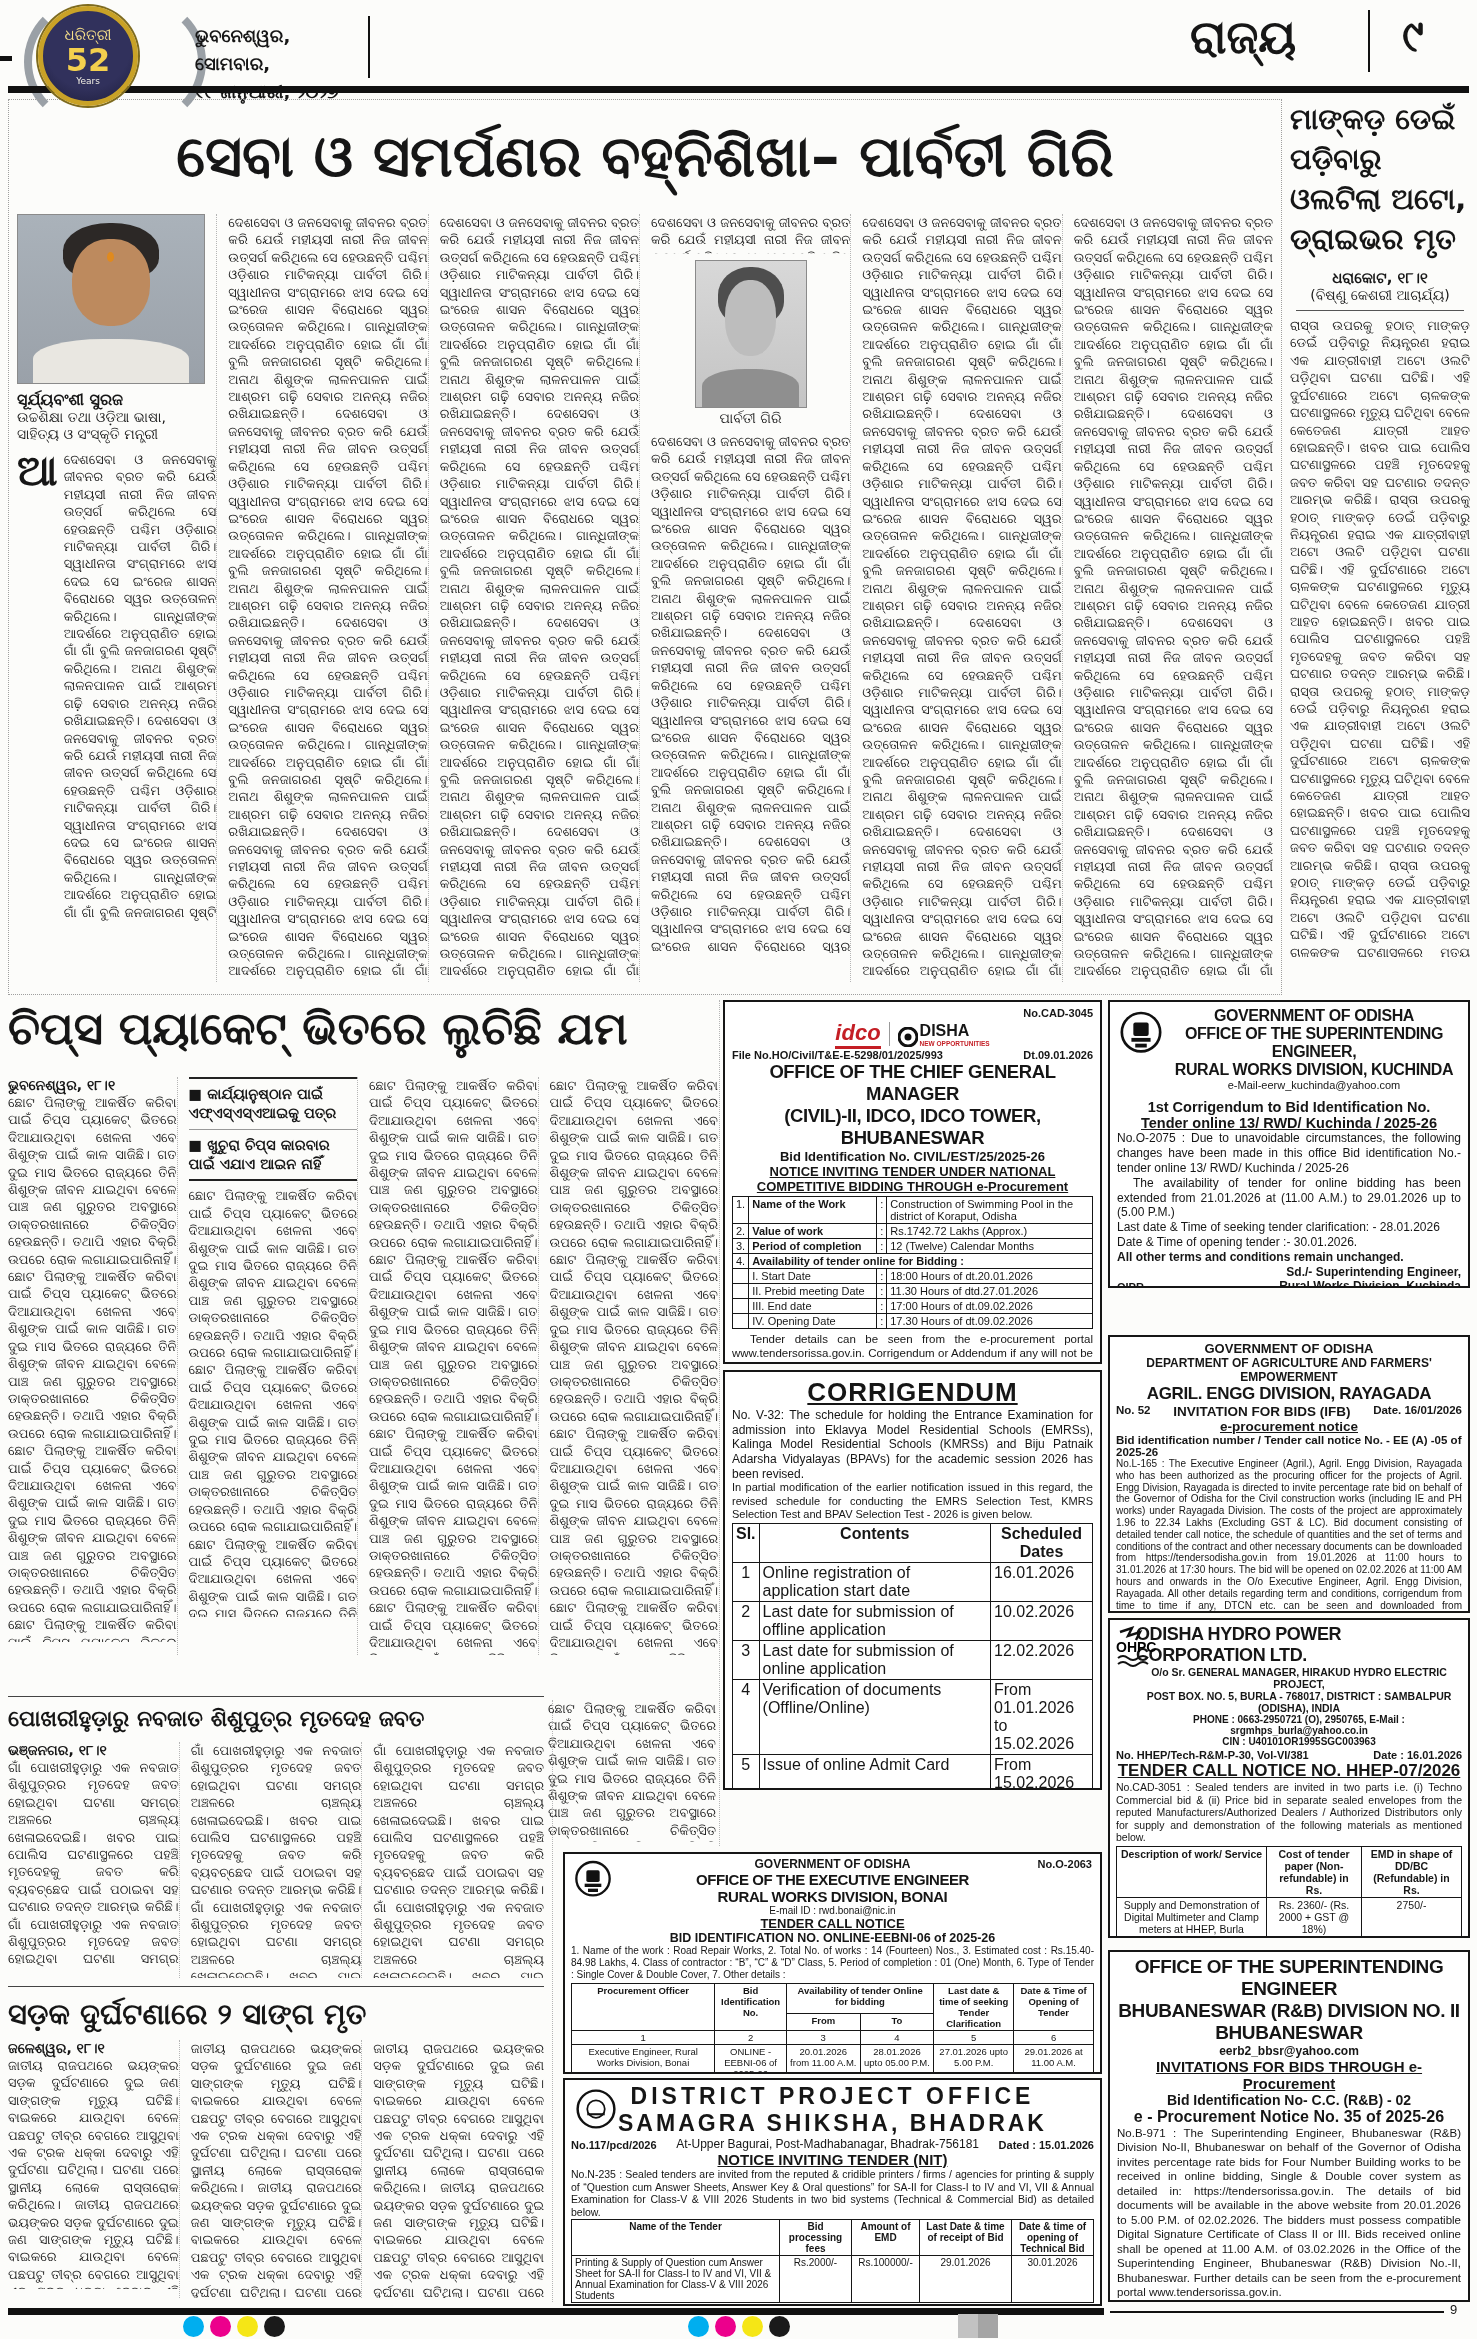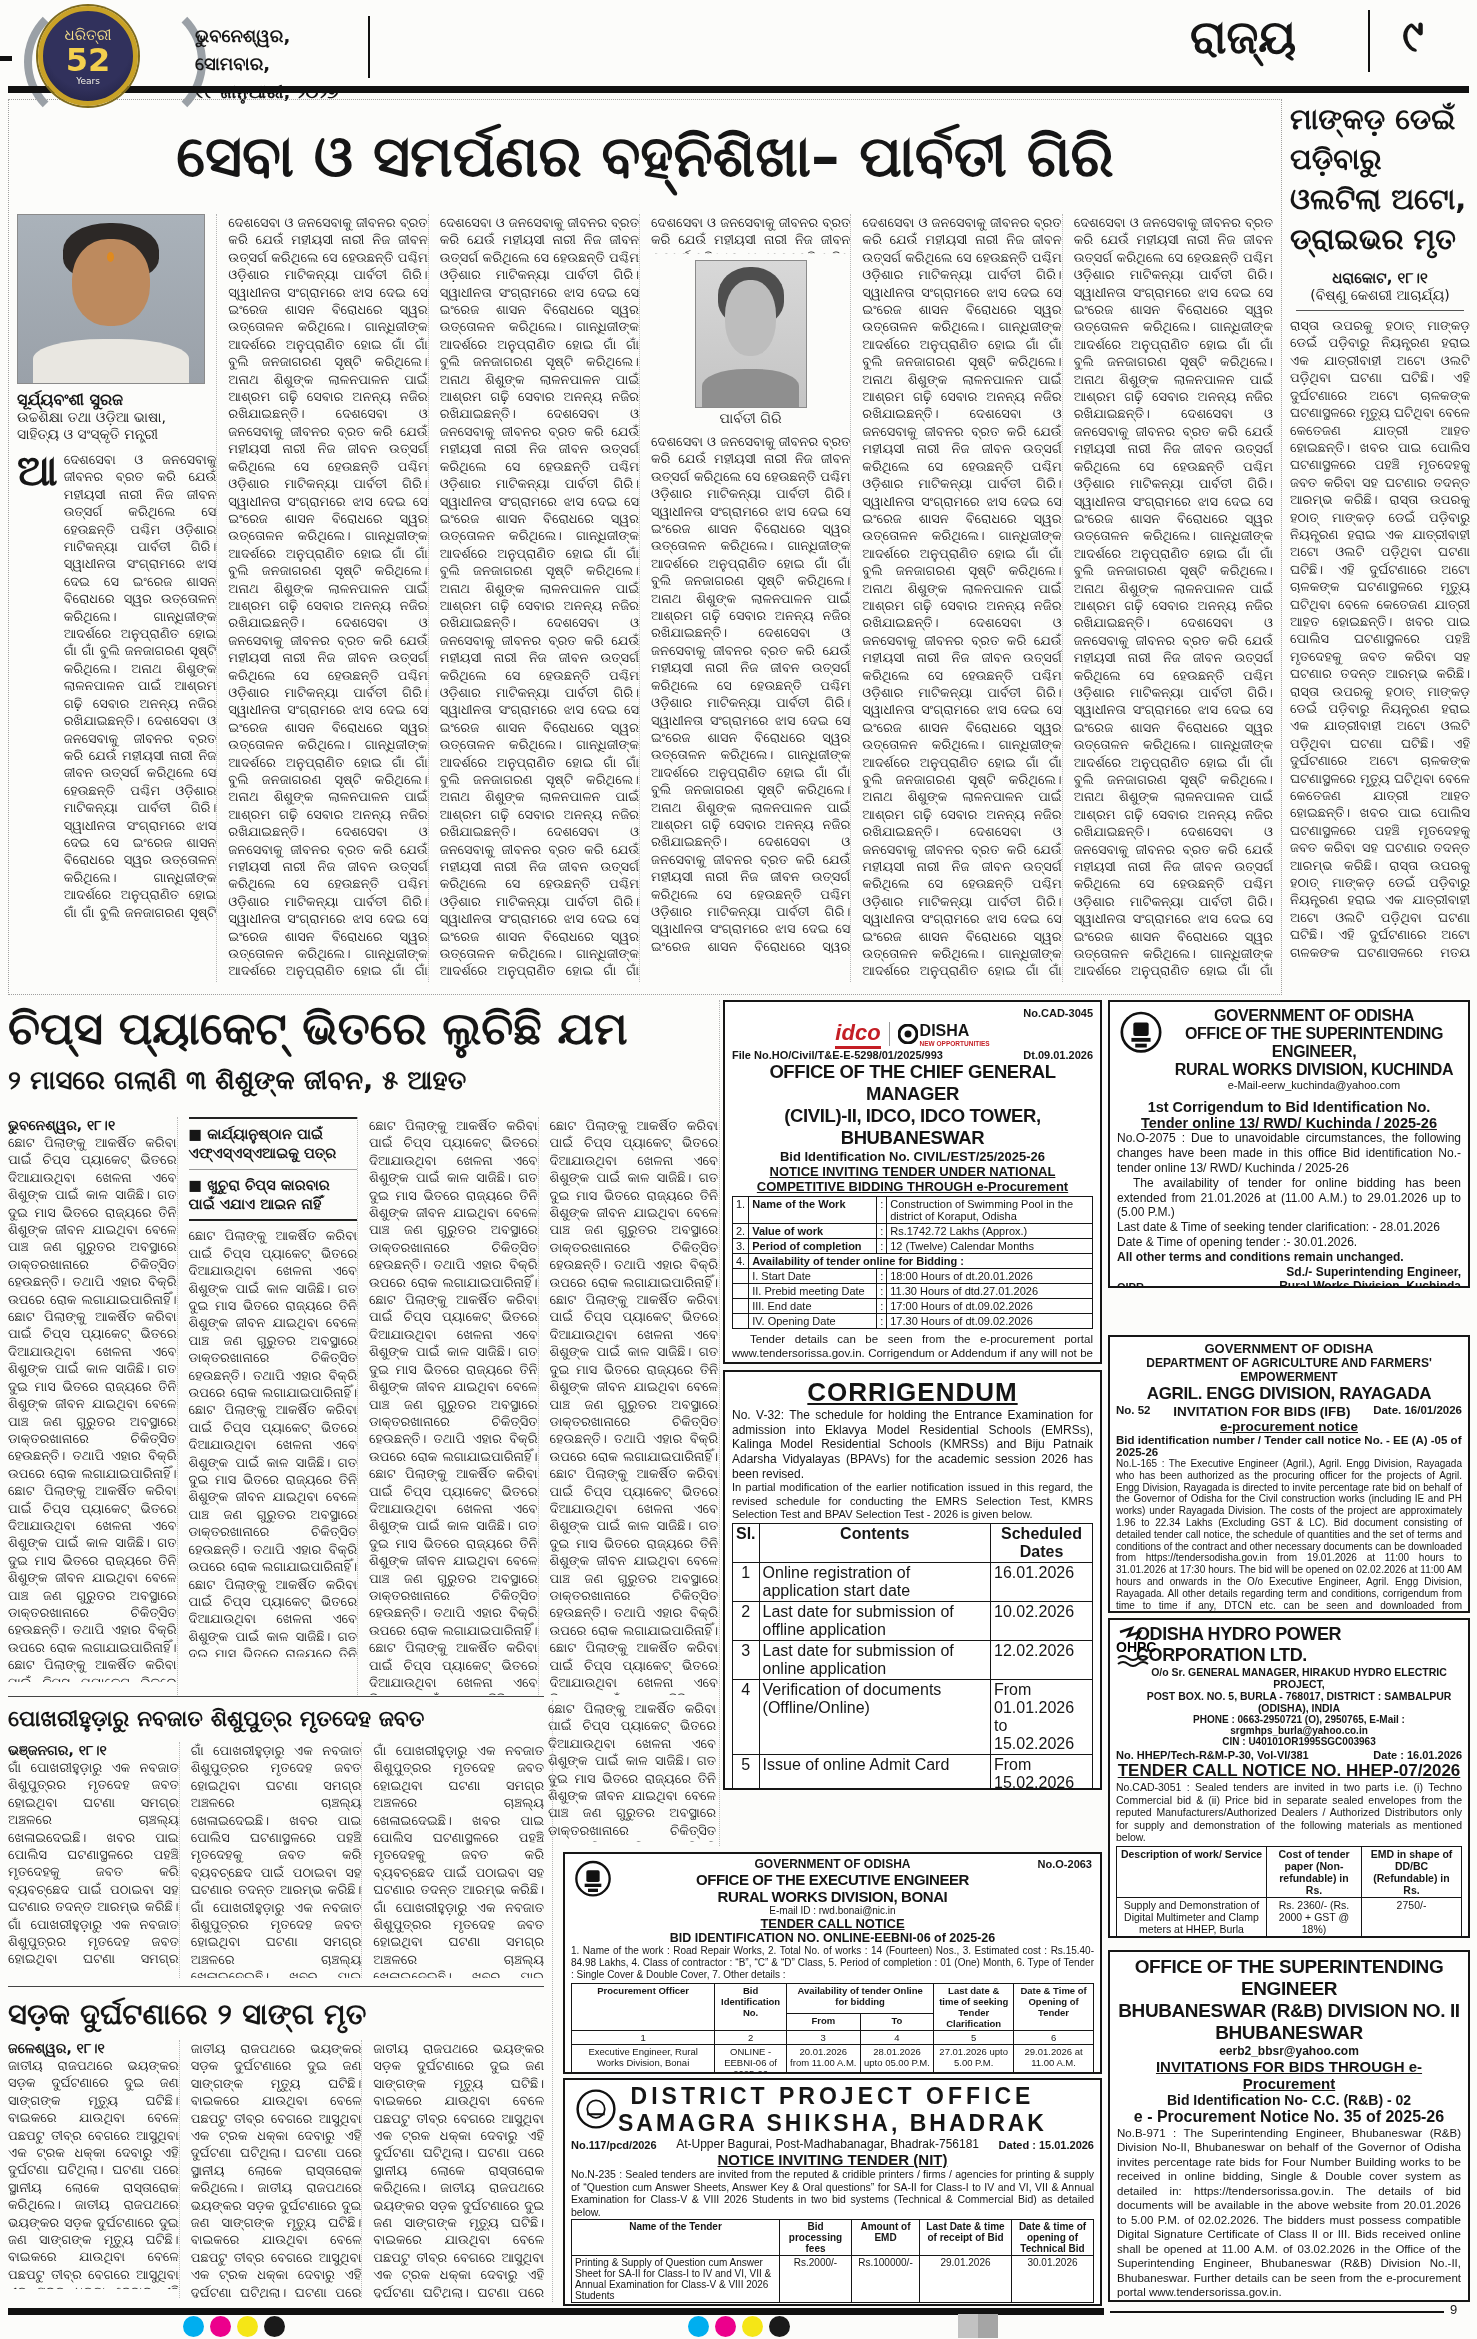--- a/index.html
+++ b/index.html
@@ -118,21 +118,20 @@
     <div>ଡ୍ରାଇଭର ମୃତ</div>
   </div>
   <div class="b ctr" style="font-size:15px;margin-top:10px">ଧରାକୋଟ, ୧୮।୧</div>
   <div class="ctr" style="font-size:14px">(ବିଷ୍ଣୁ କେଶରୀ ଆଚାର୍ଯ୍ୟ)</div>
   <div style="border-top:1px solid #555;margin:6px 6px"></div>
   <div class="bodytxt" style="height:640px">ରାସ୍ତା ଉପରକୁ ହଠାତ୍ ମାଙ୍କଡ଼ ଡେଇଁ ପଡ଼ିବାରୁ ନିୟନ୍ତ୍ରଣ ହରାଇ ଏକ ଯାତ୍ରୀବାହୀ ଅଟୋ ଓଲଟି ପଡ଼ିଥିବା ଘଟଣା ଘଟିଛି। ଏହି ଦୁର୍ଘଟଣାରେ ଅଟୋ ଚାଳକଙ୍କ ଘଟଣାସ୍ଥଳରେ ମୃତ୍ୟୁ ଘଟିଥିବା ବେଳେ କେତେଜଣ ଯାତ୍ରୀ ଆହତ ହୋଇଛନ୍ତି। ଖବର ପାଇ ପୋଲିସ ଘଟଣାସ୍ଥଳରେ ପହଞ୍ଚି ମୃତଦେହକୁ ଜବତ କରିବା ସହ ଘଟଣାର ତଦନ୍ତ ଆରମ୍ଭ କରିଛି। ରାସ୍ତା ଉପରକୁ ହଠାତ୍ ମାଙ୍କଡ଼ ଡେଇଁ ପଡ଼ିବାରୁ ନିୟନ୍ତ୍ରଣ ହରାଇ ଏକ ଯାତ୍ରୀବାହୀ ଅଟୋ ଓଲଟି ପଡ଼ିଥିବା ଘଟଣା ଘଟିଛି। ଏହି ଦୁର୍ଘଟଣାରେ ଅଟୋ ଚାଳକଙ୍କ ଘଟଣାସ୍ଥଳରେ ମୃତ୍ୟୁ ଘଟିଥିବା ବେଳେ କେତେଜଣ ଯାତ୍ରୀ ଆହତ ହୋଇଛନ୍ତି। ଖବର ପାଇ ପୋଲିସ ଘଟଣାସ୍ଥଳରେ ପହଞ୍ଚି ମୃତଦେହକୁ ଜବତ କରିବା ସହ ଘଟଣାର ତଦନ୍ତ ଆରମ୍ଭ କରିଛି। ରାସ୍ତା ଉପରକୁ ହଠାତ୍ ମାଙ୍କଡ଼ ଡେଇଁ ପଡ଼ିବାରୁ ନିୟନ୍ତ୍ରଣ ହରାଇ ଏକ ଯାତ୍ରୀବାହୀ ଅଟୋ ଓଲଟି ପଡ଼ିଥିବା ଘଟଣା ଘଟିଛି। ଏହି ଦୁର୍ଘଟଣାରେ ଅଟୋ ଚାଳକଙ୍କ ଘଟଣାସ୍ଥଳରେ ମୃତ୍ୟୁ ଘଟିଥିବା ବେଳେ କେତେଜଣ ଯାତ୍ରୀ ଆହତ ହୋଇଛନ୍ତି। ଖବର ପାଇ ପୋଲିସ ଘଟଣାସ୍ଥଳରେ ପହଞ୍ଚି ମୃତଦେହକୁ ଜବତ କରିବା ସହ ଘଟଣାର ତଦନ୍ତ ଆରମ୍ଭ କରିଛି। ରାସ୍ତା ଉପରକୁ ହଠାତ୍ ମାଙ୍କଡ଼ ଡେଇଁ ପଡ଼ିବାରୁ ନିୟନ୍ତ୍ରଣ ହରାଇ ଏକ ଯାତ୍ରୀବାହୀ ଅଟୋ ଓଲଟି ପଡ଼ିଥିବା ଘଟଣା ଘଟିଛି। ଏହି ଦୁର୍ଘଟଣାରେ ଅଟୋ ଚାଳକଙ୍କ ଘଟଣାସ୍ଥଳରେ ମୃତ୍ୟୁ ଘଟିଥିବା ବେଳେ କେତେଜଣ ଯାତ୍ରୀ ଆହତ ହୋଇଛନ୍ତି। ଖବର ପାଇ ପୋଲିସ ଘଟଣାସ୍ଥଳରେ ପହଞ୍ଚି ମୃତଦେହକୁ ଜବତ କରିବା ସହ ଘଟଣାର ତଦନ୍ତ ଆରମ୍ଭ କରିଛି।</div>
 </div>
 
 <div class="abs clip" style="left:8px;top:998px;width:710px;height:848px">
   <div class="b clip nowrap" style="font-size:45px;height:62px;line-height:62px">ଚିପ୍ସ ପ୍ୟାକେଟ୍ ଭିତରେ ଲୁଚିଛି ଯମ</div>
-  <div class="b clip nowrap" style="font-size:26px;height:40px;line-height:40px">୨ ମାସରେ ଗଲାଣି ୩ ଶିଶୁଙ୍କ ଜୀବନ, ୫ ଆହତ</div>
   <div class="cols" style="height:578px;margin-top:17px">
     <div>
       <div class="b" style="font-size:14px">ଭୁବନେଶ୍ୱର, ୧୮।୧</div>
       <div class="bodytxt" style="height:548px">ଛୋଟ ପିଲାଙ୍କୁ ଆକର୍ଷିତ କରିବା ପାଇଁ ଚିପ୍ସ ପ୍ୟାକେଟ୍ ଭିତରେ ଦିଆଯାଉଥିବା ଖେଳନା ଏବେ ଶିଶୁଙ୍କ ପାଇଁ କାଳ ସାଜିଛି। ଗତ ଦୁଇ ମାସ ଭିତରେ ରାଜ୍ୟରେ ତିନି ଶିଶୁଙ୍କ ଜୀବନ ଯାଇଥିବା ବେଳେ ପାଞ୍ଚ ଜଣ ଗୁରୁତର ଅବସ୍ଥାରେ ଡାକ୍ତରଖାନାରେ ଚିକିତ୍ସିତ ହେଉଛନ୍ତି। ତଥାପି ଏହାର ବିକ୍ରି ଉପରେ ରୋକ ଲଗାଯାଇପାରିନାହିଁ। ଛୋଟ ପିଲାଙ୍କୁ ଆକର୍ଷିତ କରିବା ପାଇଁ ଚିପ୍ସ ପ୍ୟାକେଟ୍ ଭିତରେ ଦିଆଯାଉଥିବା ଖେଳନା ଏବେ ଶିଶୁଙ୍କ ପାଇଁ କାଳ ସାଜିଛି। ଗତ ଦୁଇ ମାସ ଭିତରେ ରାଜ୍ୟରେ ତିନି ଶିଶୁଙ୍କ ଜୀବନ ଯାଇଥିବା ବେଳେ ପାଞ୍ଚ ଜଣ ଗୁରୁତର ଅବସ୍ଥାରେ ଡାକ୍ତରଖାନାରେ ଚିକିତ୍ସିତ ହେଉଛନ୍ତି। ତଥାପି ଏହାର ବିକ୍ରି ଉପରେ ରୋକ ଲଗାଯାଇପାରିନାହିଁ। ଛୋଟ ପିଲାଙ୍କୁ ଆକର୍ଷିତ କରିବା ପାଇଁ ଚିପ୍ସ ପ୍ୟାକେଟ୍ ଭିତରେ ଦିଆଯାଉଥିବା ଖେଳନା ଏବେ ଶିଶୁଙ୍କ ପାଇଁ କାଳ ସାଜିଛି। ଗତ ଦୁଇ ମାସ ଭିତରେ ରାଜ୍ୟରେ ତିନି ଶିଶୁଙ୍କ ଜୀବନ ଯାଇଥିବା ବେଳେ ପାଞ୍ଚ ଜଣ ଗୁରୁତର ଅବସ୍ଥାରେ ଡାକ୍ତରଖାନାରେ ଚିକିତ୍ସିତ ହେଉଛନ୍ତି। ତଥାପି ଏହାର ବିକ୍ରି ଉପରେ ରୋକ ଲଗାଯାଇପାରିନାହିଁ। ଛୋଟ ପିଲାଙ୍କୁ ଆକର୍ଷିତ କରିବା ପାଇଁ ଚିପ୍ସ ପ୍ୟାକେଟ୍ ଭିତରେ ଦିଆଯାଉଥିବା ଖେଳନା ଏବେ ଶିଶୁଙ୍କ ପାଇଁ କାଳ ସାଜିଛି। ଗତ ଦୁଇ ମାସ ଭିତରେ ରାଜ୍ୟରେ ତିନି ଶିଶୁଙ୍କ ଜୀବନ ଯାଇଥିବା ବେଳେ ପାଞ୍ଚ ଜଣ ଗୁରୁତର ଅବସ୍ଥାରେ ଡାକ୍ତରଖାନାରେ ଚିକିତ୍ସିତ ହେଉଛନ୍ତି। ତଥାପି ଏହାର ବିକ୍ରି ଉପରେ ରୋକ ଲଗାଯାଇପାରିନାହିଁ।</div>
     </div>
     <div>
       <div style="border-top:2px solid #222;border-bottom:1px solid #999;padding:6px 0">
         <div class="b sq" style="font-size:14.5px;line-height:1.3">କାର୍ଯ୍ୟାନୁଷ୍ଠାନ ପାଇଁ ଏଫ୍‌ଏସ୍‌ଏସ୍‌ଏଆଇକୁ ପତ୍ର</div>
       </div>
       <div style="border-bottom:2px solid #222;padding:6px 0;margin-bottom:6px">
@@ -186,21 +185,21 @@
 </div>
 
 <div class="vdot" style="left:719px;top:1000px;height:846px"></div>
 <div class="vdot" style="left:552px;top:1700px;height:602px"></div>
 
 <div class="box" style="left:723px;top:1000px;width:379px;height:364px">
   <div class="rt b" style="font-size:11px">No.CAD-3045</div>
   <div style="display:flex;justify-content:center;align-items:center;gap:8px;height:30px">
     <span class="b i" style="font-size:22px;color:#c41e25;border-bottom:3px solid #c41e25">idco</span>
     <span style="width:1px;height:24px;background:#999"></span>
-    <span style="display:inline-flex;align-items:center;gap:2px">
+    <span style="display:inline-flex;align-items:flex-end;gap:2px">
       <svg width="20" height="20" viewBox="0 0 20 20">
           <circle cx="10" cy="10" r="9" fill="none" stroke="#111" stroke-width="3"></circle>
           <circle cx="10" cy="10" r="3.5" fill="#111"></circle>
         </svg>
       <span>
         <span class="b" style="font-size:16px">DISHA</span>
         <span class="b" style="display:block;font-size:6.5px;color:#c41e25">NEW OPPORTUNITIES</span>
       </span>
     </span>
   </div>

